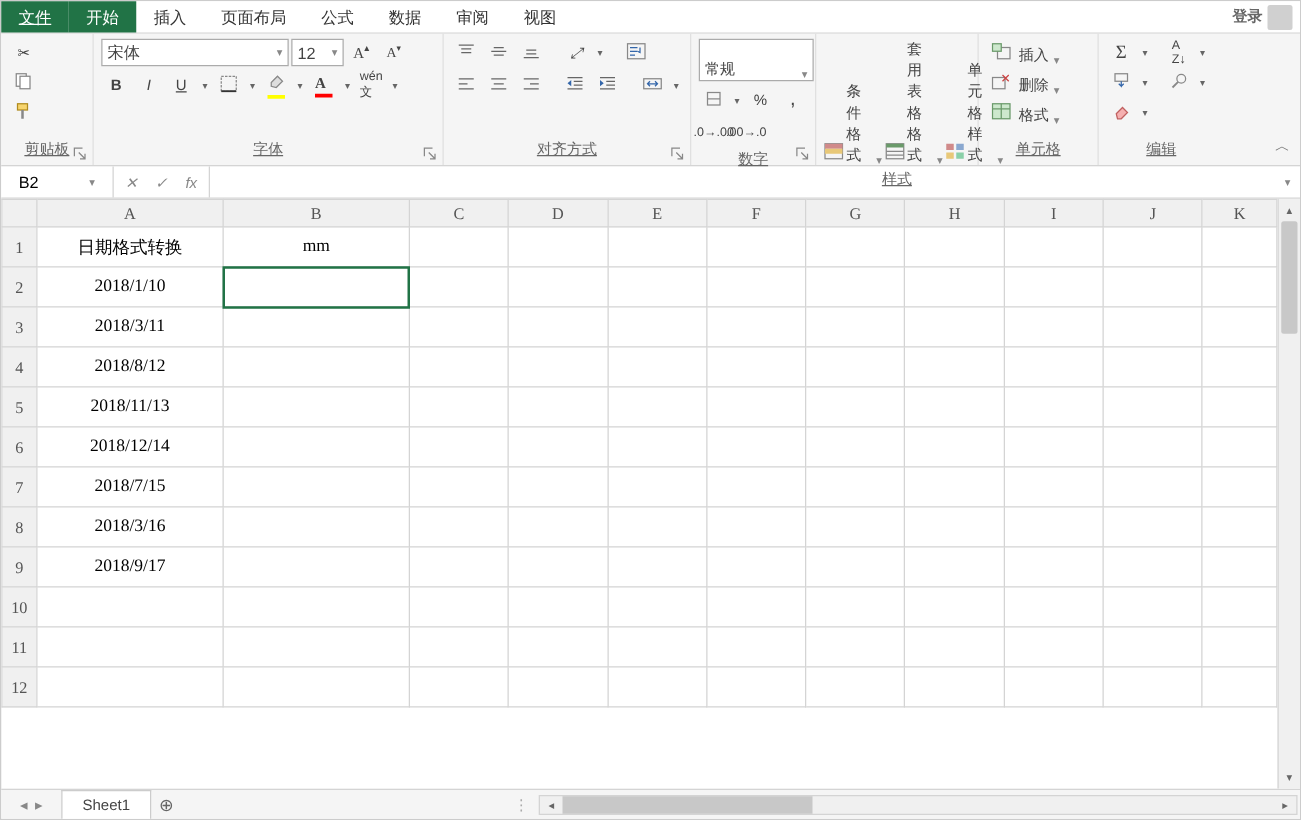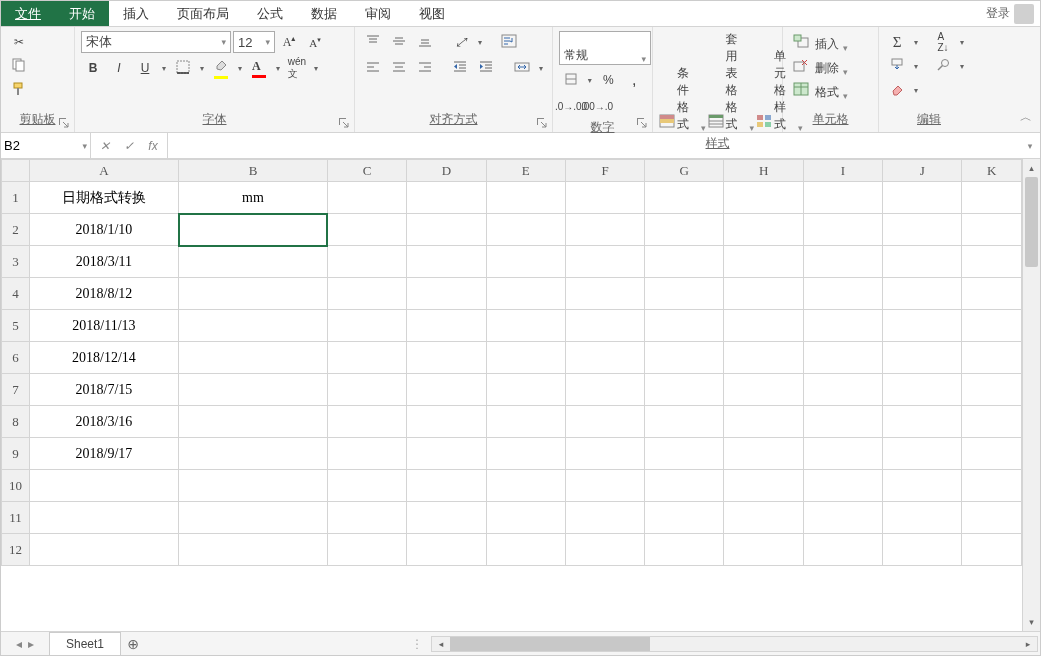--- a/index.html
+++ b/index.html
@@ -5,21 +5,21 @@
 *{box-sizing:border-box;margin:0;padding:0;font-family:"Microsoft YaHei","SimSun",sans-serif;}
 body{background:#fff;font-size:12px;color:#444;user-select:none;overflow:hidden;}
 .app{width:1041px;height:656px;display:flex;flex-direction:column;border:1px solid #ccc;}
 
 
 .tabs{height:26px;background:#fff;display:flex;align-items:stretch;border-bottom:1px solid #d4d4d4;}
 .tab{padding:0 14px;display:flex;align-items:center;font-size:13px;color:#333;cursor:pointer;}
 .tab.file{background:#217346;color:#fff;text-decoration:underline;}
 .tab.active{background:#217346;color:#fff;}
 .tabs .spacer{flex:1;}
-.login{display:flex;align-items:center;gap:4px;padding-right:6px;color:#666;}
+.login{display:flex;align-items:center;gap:4px;padding-right:6px;color:#666;font-weight:bold;}
 .avatar{width:20px;height:20px;background:#d0d0d0;border-radius:2px;display:inline-block;}
 
 
 .ribbon{height:106px;background:#f5f5f5;border-bottom:1px solid #d4d4d4;display:flex;position:relative;}
 .group{border-right:1px solid #e0e0e0;padding:4px 6px 2px;display:flex;flex-direction:column;position:relative;}
 .group-body{flex:1;display:flex;gap:4px;}
 .group-label{text-align:center;font-size:12px;color:#666;padding:2px 0;text-decoration:underline;}
 .dlaunch{position:absolute;right:4px;bottom:3px;width:12px;height:12px;display:flex;cursor:pointer;}
 .dlaunch svg{width:12px;height:12px;}
 
@@ -33,21 +33,21 @@
 .dd{width:10px;height:22px;display:flex;align-items:center;justify-content:center;cursor:pointer;}
 .dd::after{content:"▾";font-size:8px;color:#666;}
 
 .font-sel{width:150px;height:22px;border:1px solid #ababab;background:#fff;padding:0 4px;display:flex;align-items:center;font-size:13px;}
 .size-sel{width:42px;height:22px;border:1px solid #ababab;background:#fff;padding:0 4px;display:flex;align-items:center;font-size:13px;}
 
 .ribbon-collapse{position:absolute;right:8px;bottom:6px;cursor:pointer;font-size:12px;color:#777;}
 
 
 .fxbar{height:26px;border-bottom:1px solid #d4d4d4;display:flex;align-items:stretch;background:#fff;}
-.namebox{width:90px;border-right:1px solid #d4d4d4;display:flex;align-items:center;padding:0 3px;font-size:13px;}
+.namebox{width:90px;border-right:1px solid #d4d4d4;display:flex;align-items:center;padding:0 14px;font-size:13px;}
 .namebox input{border:none;width:100%;font-size:13px;outline:none;}
 .namebox .dd2{font-size:9px;color:#888;cursor:pointer;}
 .fxbtns{display:flex;align-items:center;border-right:1px solid #d4d4d4;padding:0 4px;gap:4px;}
 .fxbtn{width:20px;height:20px;display:flex;align-items:center;justify-content:center;color:#888;cursor:pointer;font-style:italic;}
 .fxinput{flex:1;display:flex;align-items:center;padding:0 6px;}
 .fxinput input{border:none;width:100%;font-size:13px;outline:none;}
 .fxexpand{width:20px;display:flex;align-items:center;justify-content:center;color:#888;cursor:pointer;font-size:9px;}
 
 
 .gridwrap{flex:1;display:flex;overflow:hidden;position:relative;}

